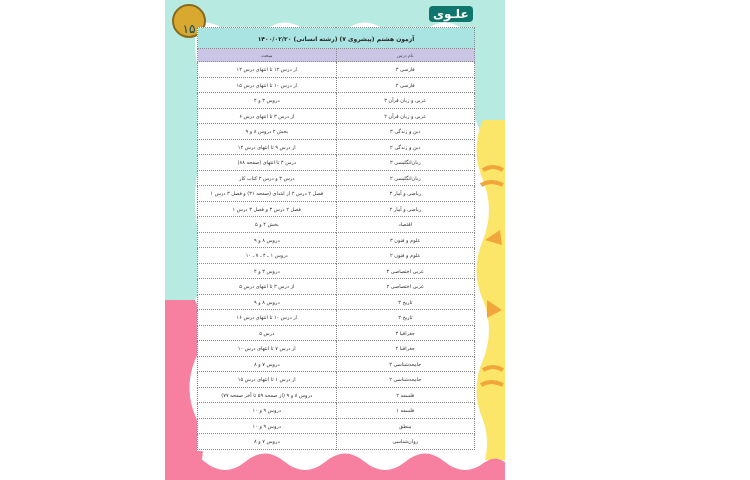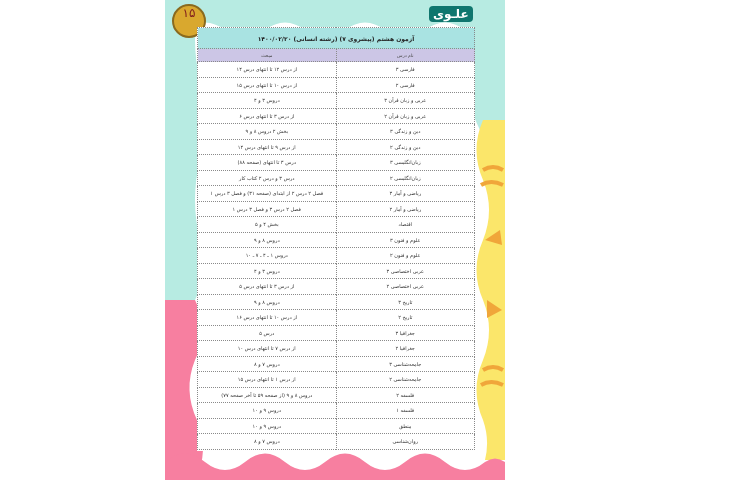--- a/index.html
+++ b/index.html
@@ -2,21 +2,21 @@
 <html><head>
 <meta charset="utf-8">
 <style>
   html, body { margin:0; padding:0; }
   body { width:750px; height:480px; background:#ffffff; position:relative; overflow:hidden;
          font-family:"DejaVu Sans", sans-serif; }
   .page { position:absolute; left:165px; top:0; width:340px; height:480px; overflow:hidden; background:#ffffff; }
   .bg-svg { position:absolute; left:0; top:0; width:340px; height:480px; }
   .badge { position:absolute; left:7px; top:4px; width:34px; height:34px; border-radius:50%;
            background:#d9a82e; border:2px solid #8a6a1e; box-sizing:border-box;
-           display:flex; align-items:flex-start; justify-content:center; color:#7f1d1d; font-size:12px; }
+           display:flex; align-items:flex-end; justify-content:center; color:#0c4a6e; font-size:12px; }
   .brand { position:absolute; left:264px; top:6px; background:#0f766e; color:#fff; font-weight:bold;
            font-size:12px; padding:1px 4px; border-radius:4px; line-height:14px; }
   .sheet { position:absolute; left:32px; top:27px; width:278px; height:424px; background:#fff; }
   table { border-collapse:collapse; width:100%; direction:rtl; table-layout:fixed; }
   td, th { border:1px dotted #8a8a8a; font-size:5px; color:#333; text-align:center; height:14.5px; padding:0; font-weight:normal; }
   .title-row td { background:#a9e3e2; height:20px; font-size:6px; font-weight:bold; color:#222; }
   .head-row th { background:#ccc6e6; height:12px; font-size:4.5px; color:#444; }
   td.subj { width:29%; }
 </style>
 </head>

